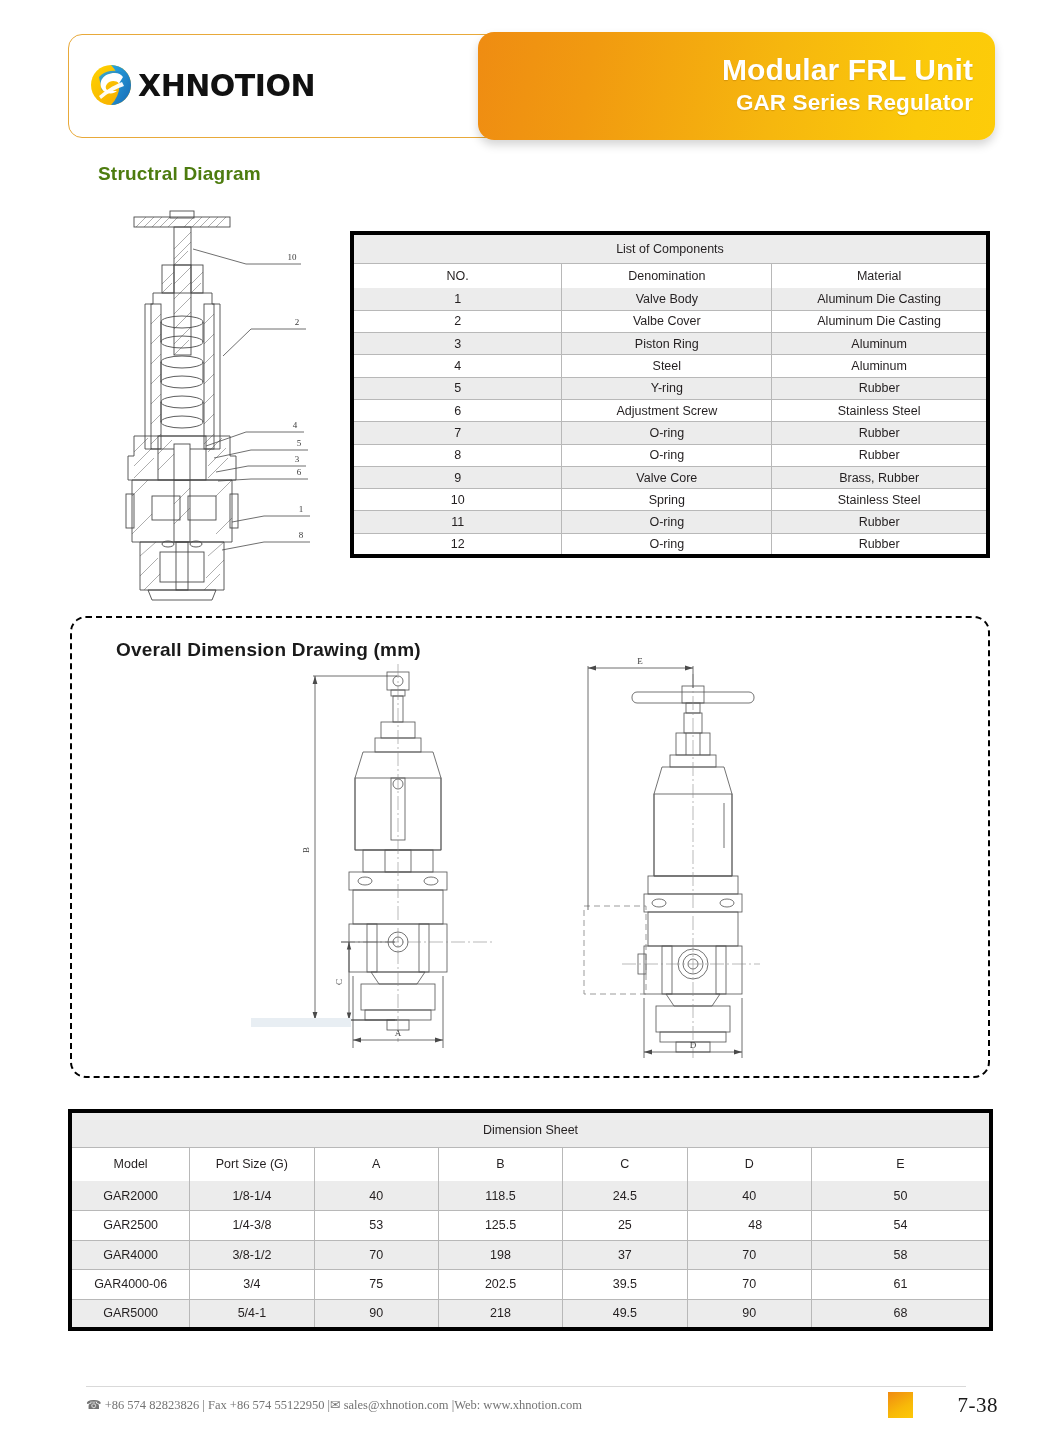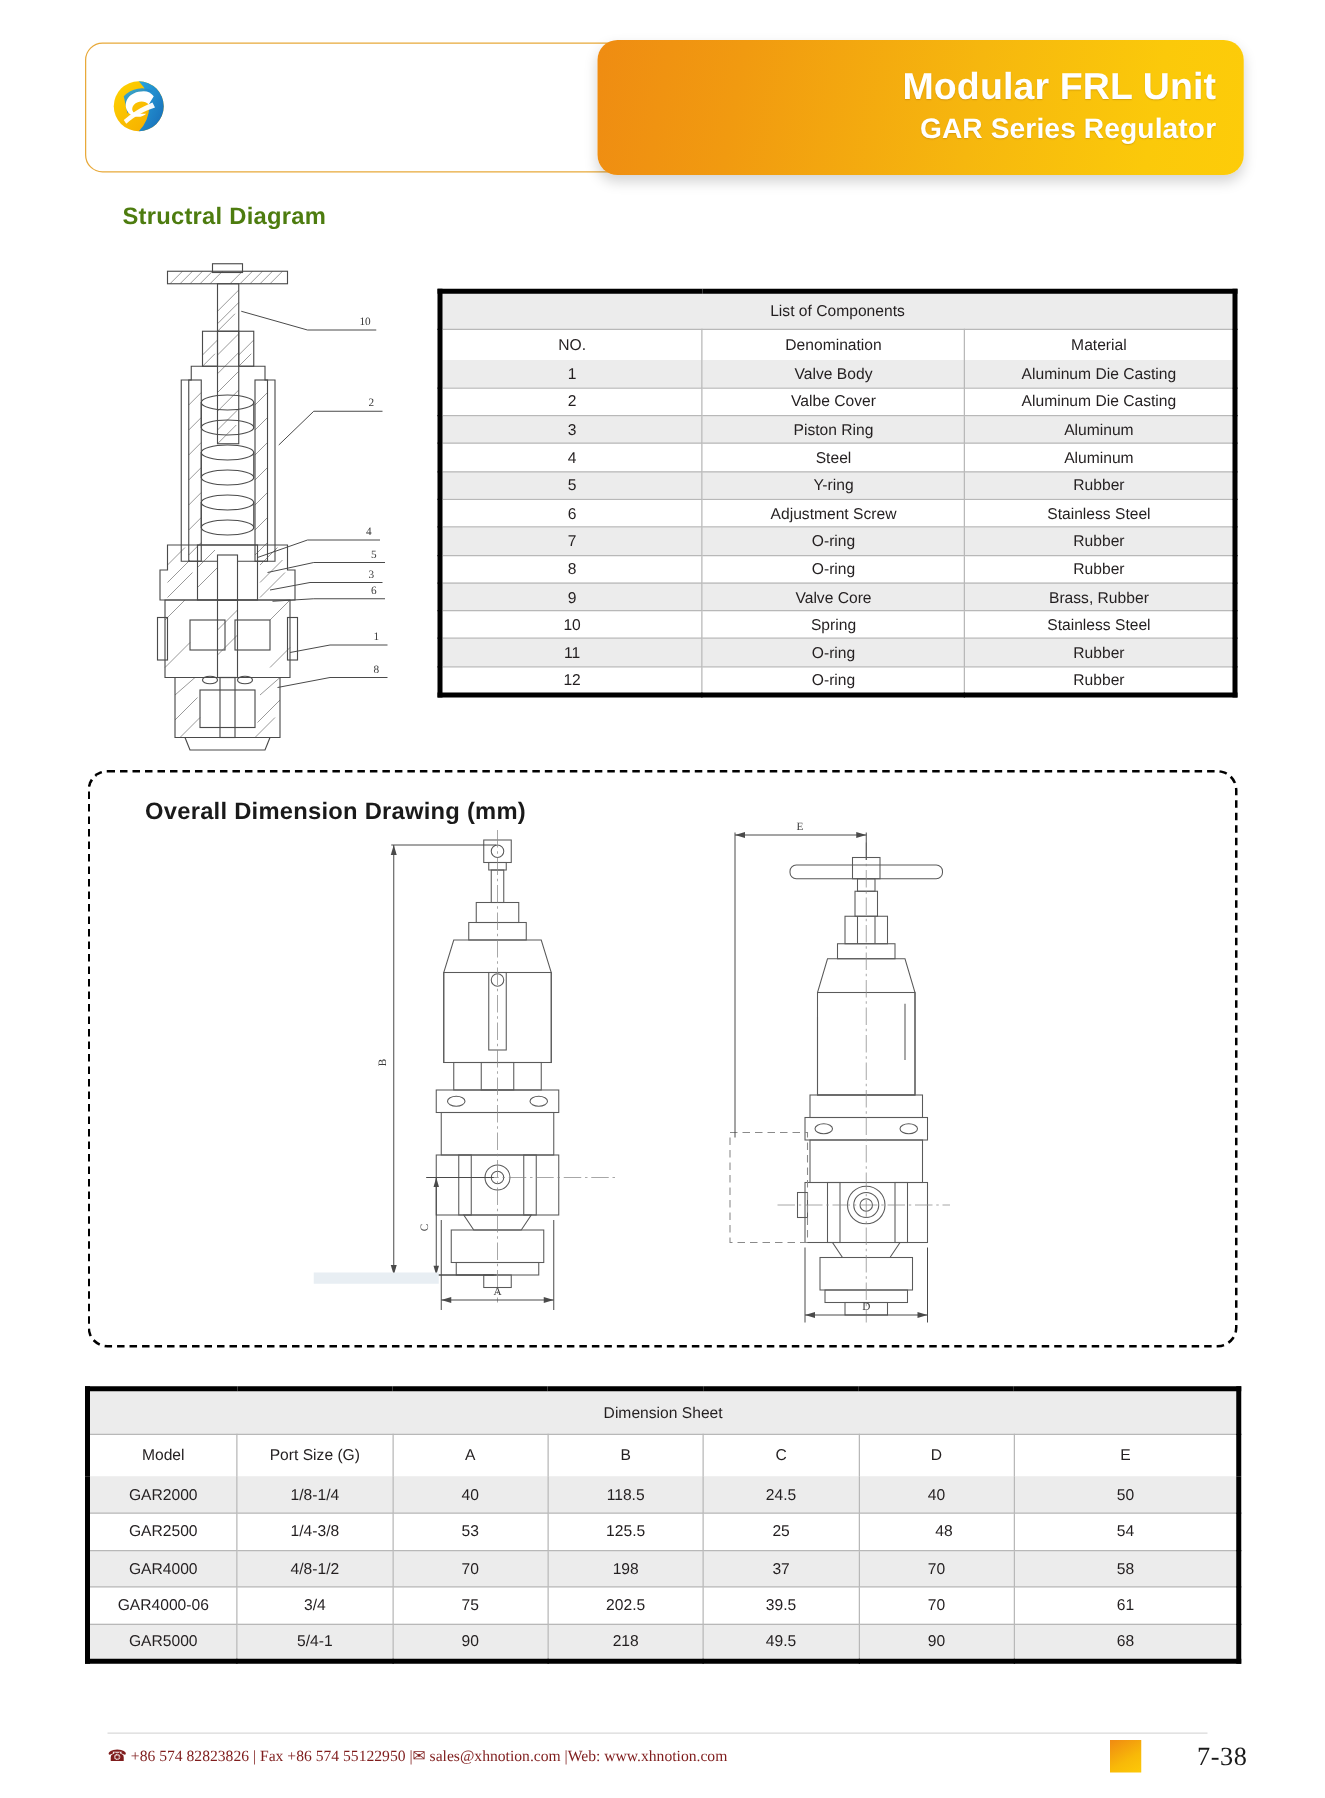--- a/index.html
+++ b/index.html
@@ -143,21 +143,21 @@
   .dimension-table tbody tr:last-child td { border-bottom:none; }
 
   
   .footer-rule {
     position:absolute; left:86px; top:1386px; width:880px; height:1px;
     background:#d9d9d9;
   }
   .footer-contact {
     position:absolute; left:86px; top:1397px;
     font-family:"Liberation Serif", serif;
-    font-size:12.5px; color:#7f1d1d;
+    font-size:12.5px; color:#737373;
     white-space:nowrap;
   }
   .footer-page {
     position:absolute; right:62px; top:1392px;
     display:flex; align-items:flex-end;gap:36px;
   }
   .page-swatch {
     width:25px; height:26px; margin-right:9px;
     background:linear-gradient(150deg,#f08a12 0%,#f8b908 60%,#fdc907 100%);
   }
@@ -185,20 +185,21 @@
           <stop offset="0" stop-color="#29a8e0"></stop>
             <stop offset="1" stop-color="#1769b5"></stop>
         </linearGradient>
       </defs>
       <circle cx="50" cy="50" r="40" fill="url(#gy)"></circle>
       <path d="M50 10 A40 40 0 0 1 50 90 A56 56 0 0 0 50 10 Z" fill="url(#gb)"></path>
       <path d="M26 34 A40 40 0 0 1 74 26 A46 46 0 0 0 32 62 Z" fill="url(#gb)" opacity=".92"></path>
       <path d="M58 26 C34 26 24 44 32 58 C38 68 54 70 62 62 L48 62 C40 62 37 54 42 48 C47 41 60 40 66 47 L74 34 C70 29 65 26 58 26 Z" fill="#ffffff"></path>
       <path d="M30 78 C44 66 58 58 76 52 L72 44 C52 52 38 62 26 72 Z" fill="#ffffff" opacity=".95"></path>
     </svg>
+    <span class="logo-text">XHNOTION</span>
   </div>
 
   <div class="header-orange">
     <div class="header-title">Modular FRL Unit</div>
     <div class="header-sub">GAR Series Regulator</div>
   </div>
 </div>
 
 <div class="h-structural">Structral Diagram</div>
 
@@ -584,21 +585,21 @@
         <td style="width: 13%;">GAR2500</td>
         <td style="width: 13.5%;">1/4-3/8</td>
         <td style="width: 13.5%;">53</td>
         <td style="width: 13.5%;">125.5</td>
         <td style="width: 13.5%;">25</td>
         <td style="width: 13.5%; padding-left: 12px;">48</td>
         <td style="width: 19.5%;">54</td>
       </tr>
       <tr>
         <td style="width: 13%;">GAR4000</td>
-        <td style="width: 13.5%;">4/8-1/2</td>
+        <td style="width: 13.5%;">3/8-1/2</td>
         <td style="width: 13.5%;">70</td>
         <td style="width: 13.5%;">198</td>
         <td style="width: 13.5%;">37</td>
         <td style="width: 13.5%;">70</td>
         <td style="width: 19.5%;">58</td>
       </tr>
       <tr>
         <td style="width: 13%;">GAR4000-06</td>
         <td style="width: 13.5%;">3/4</td>
         <td style="width: 13.5%;">75</td>

